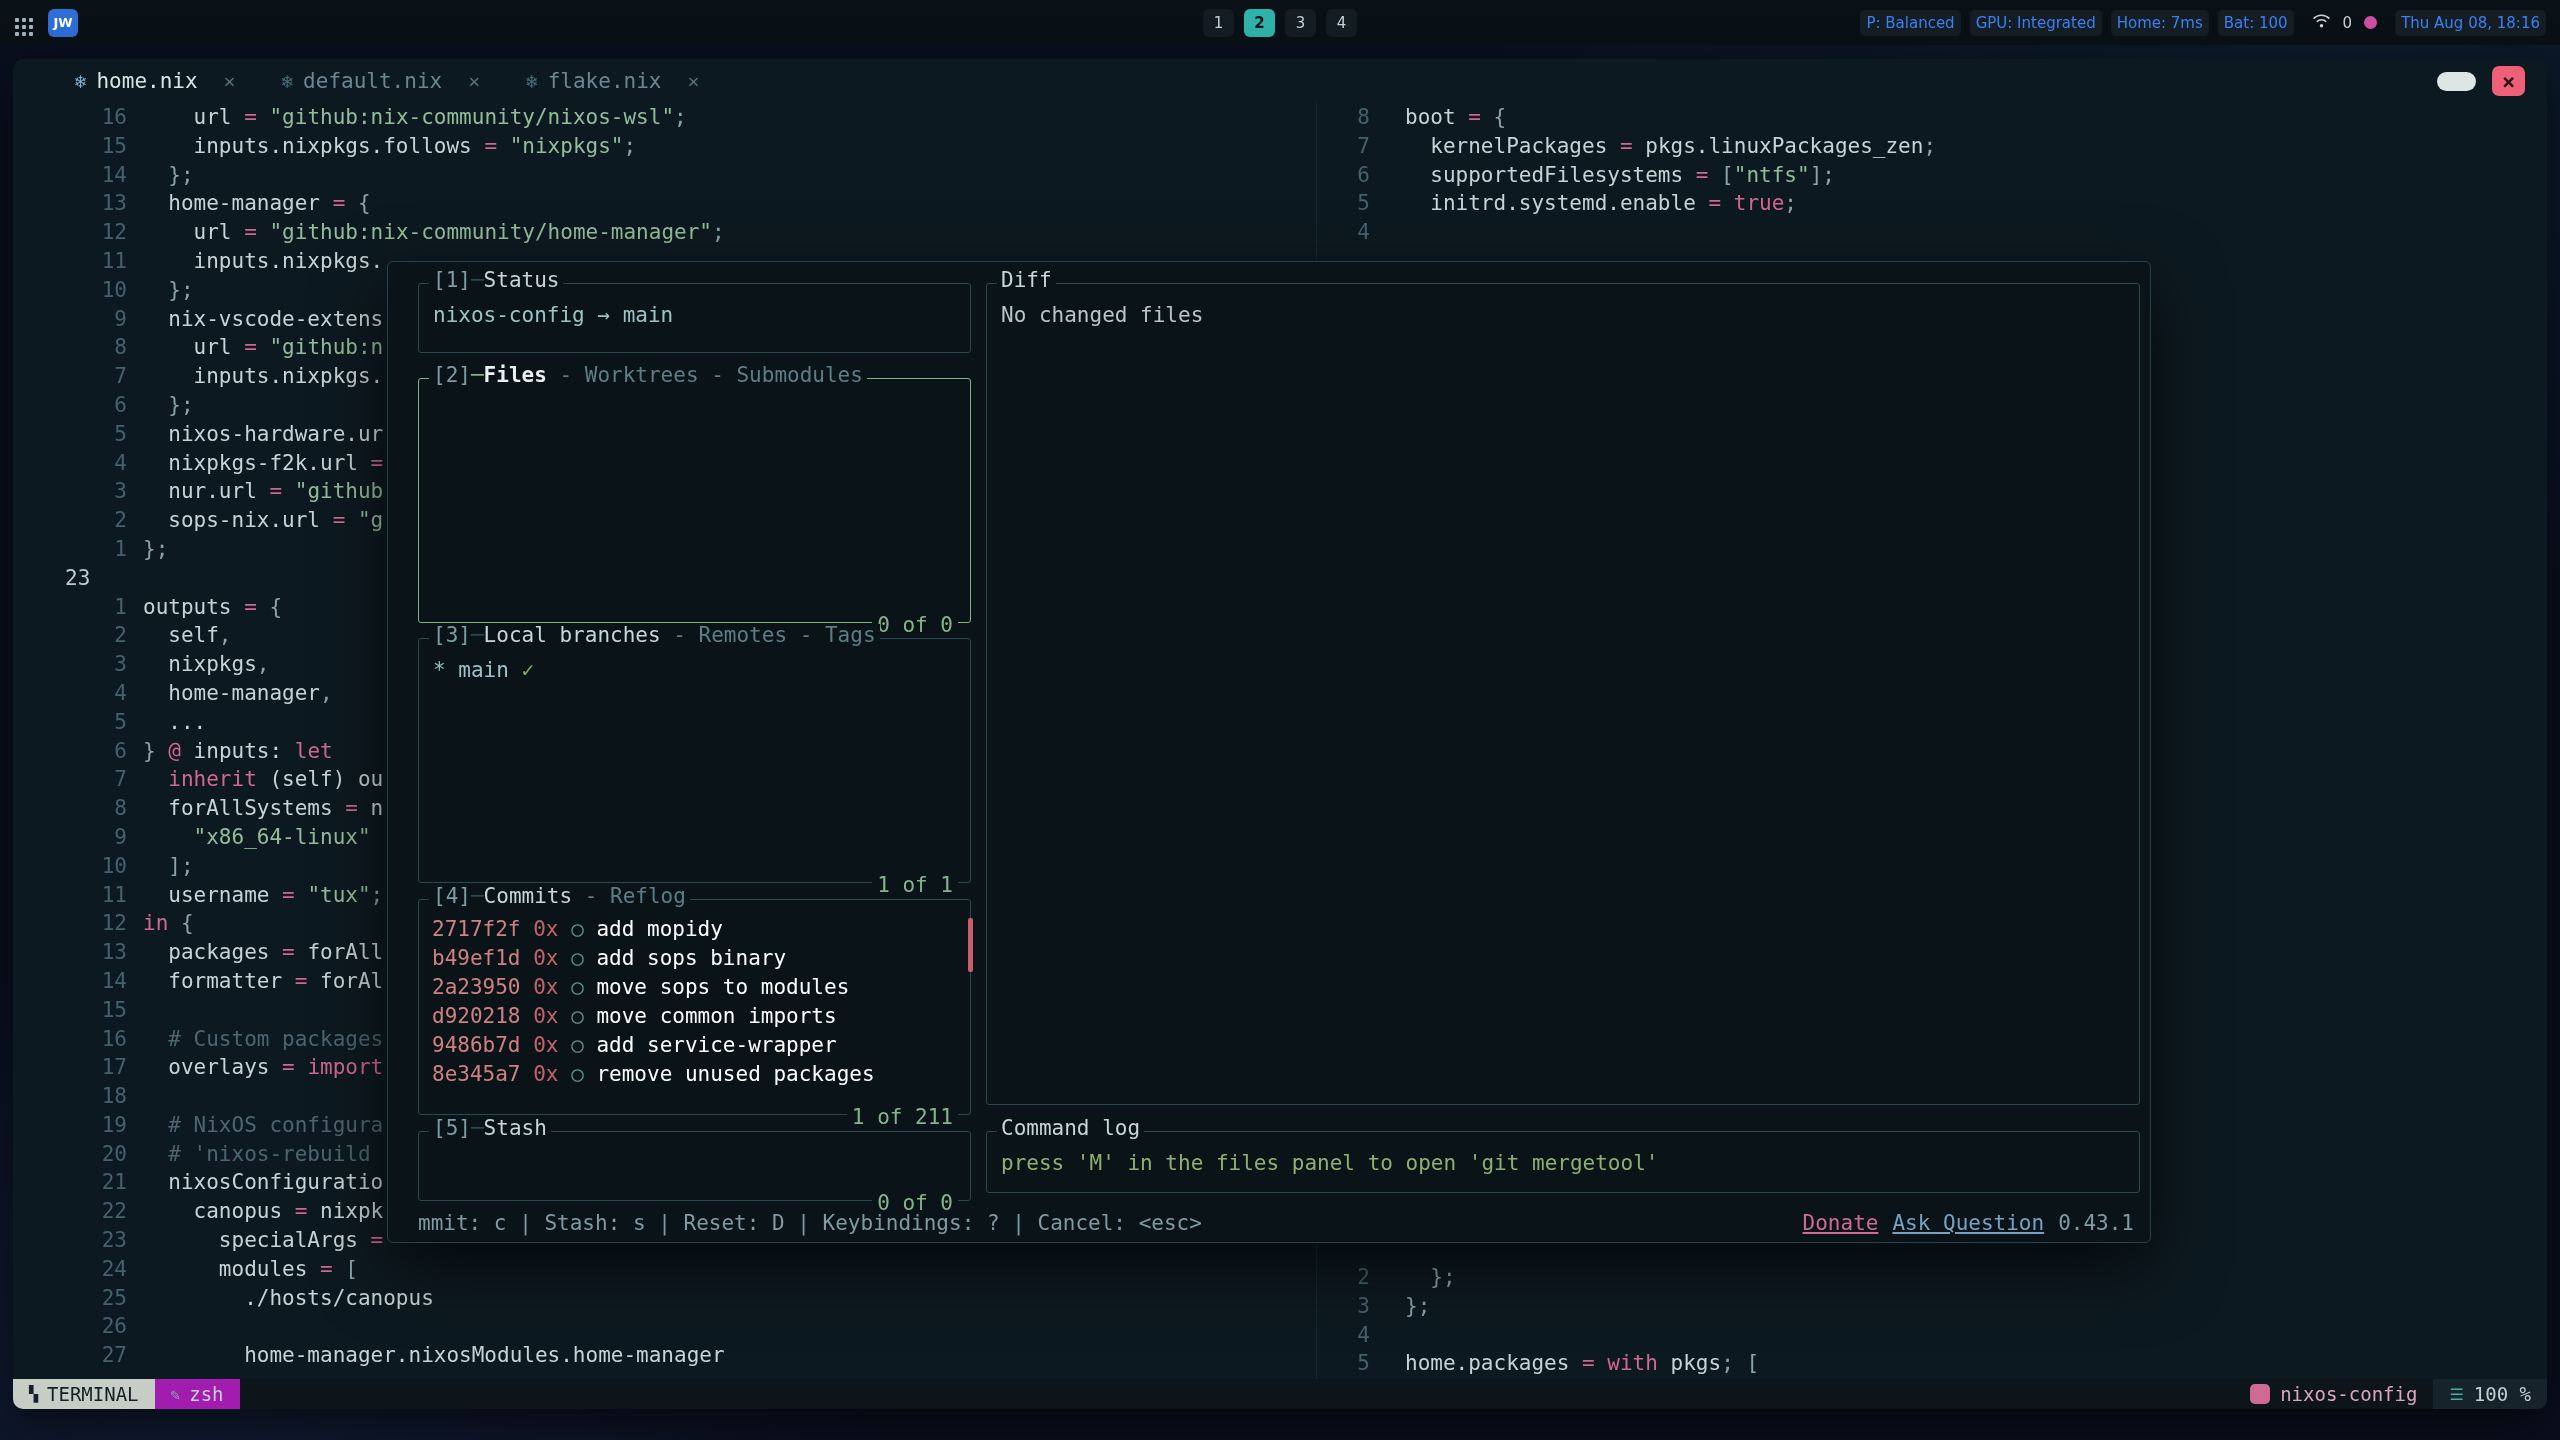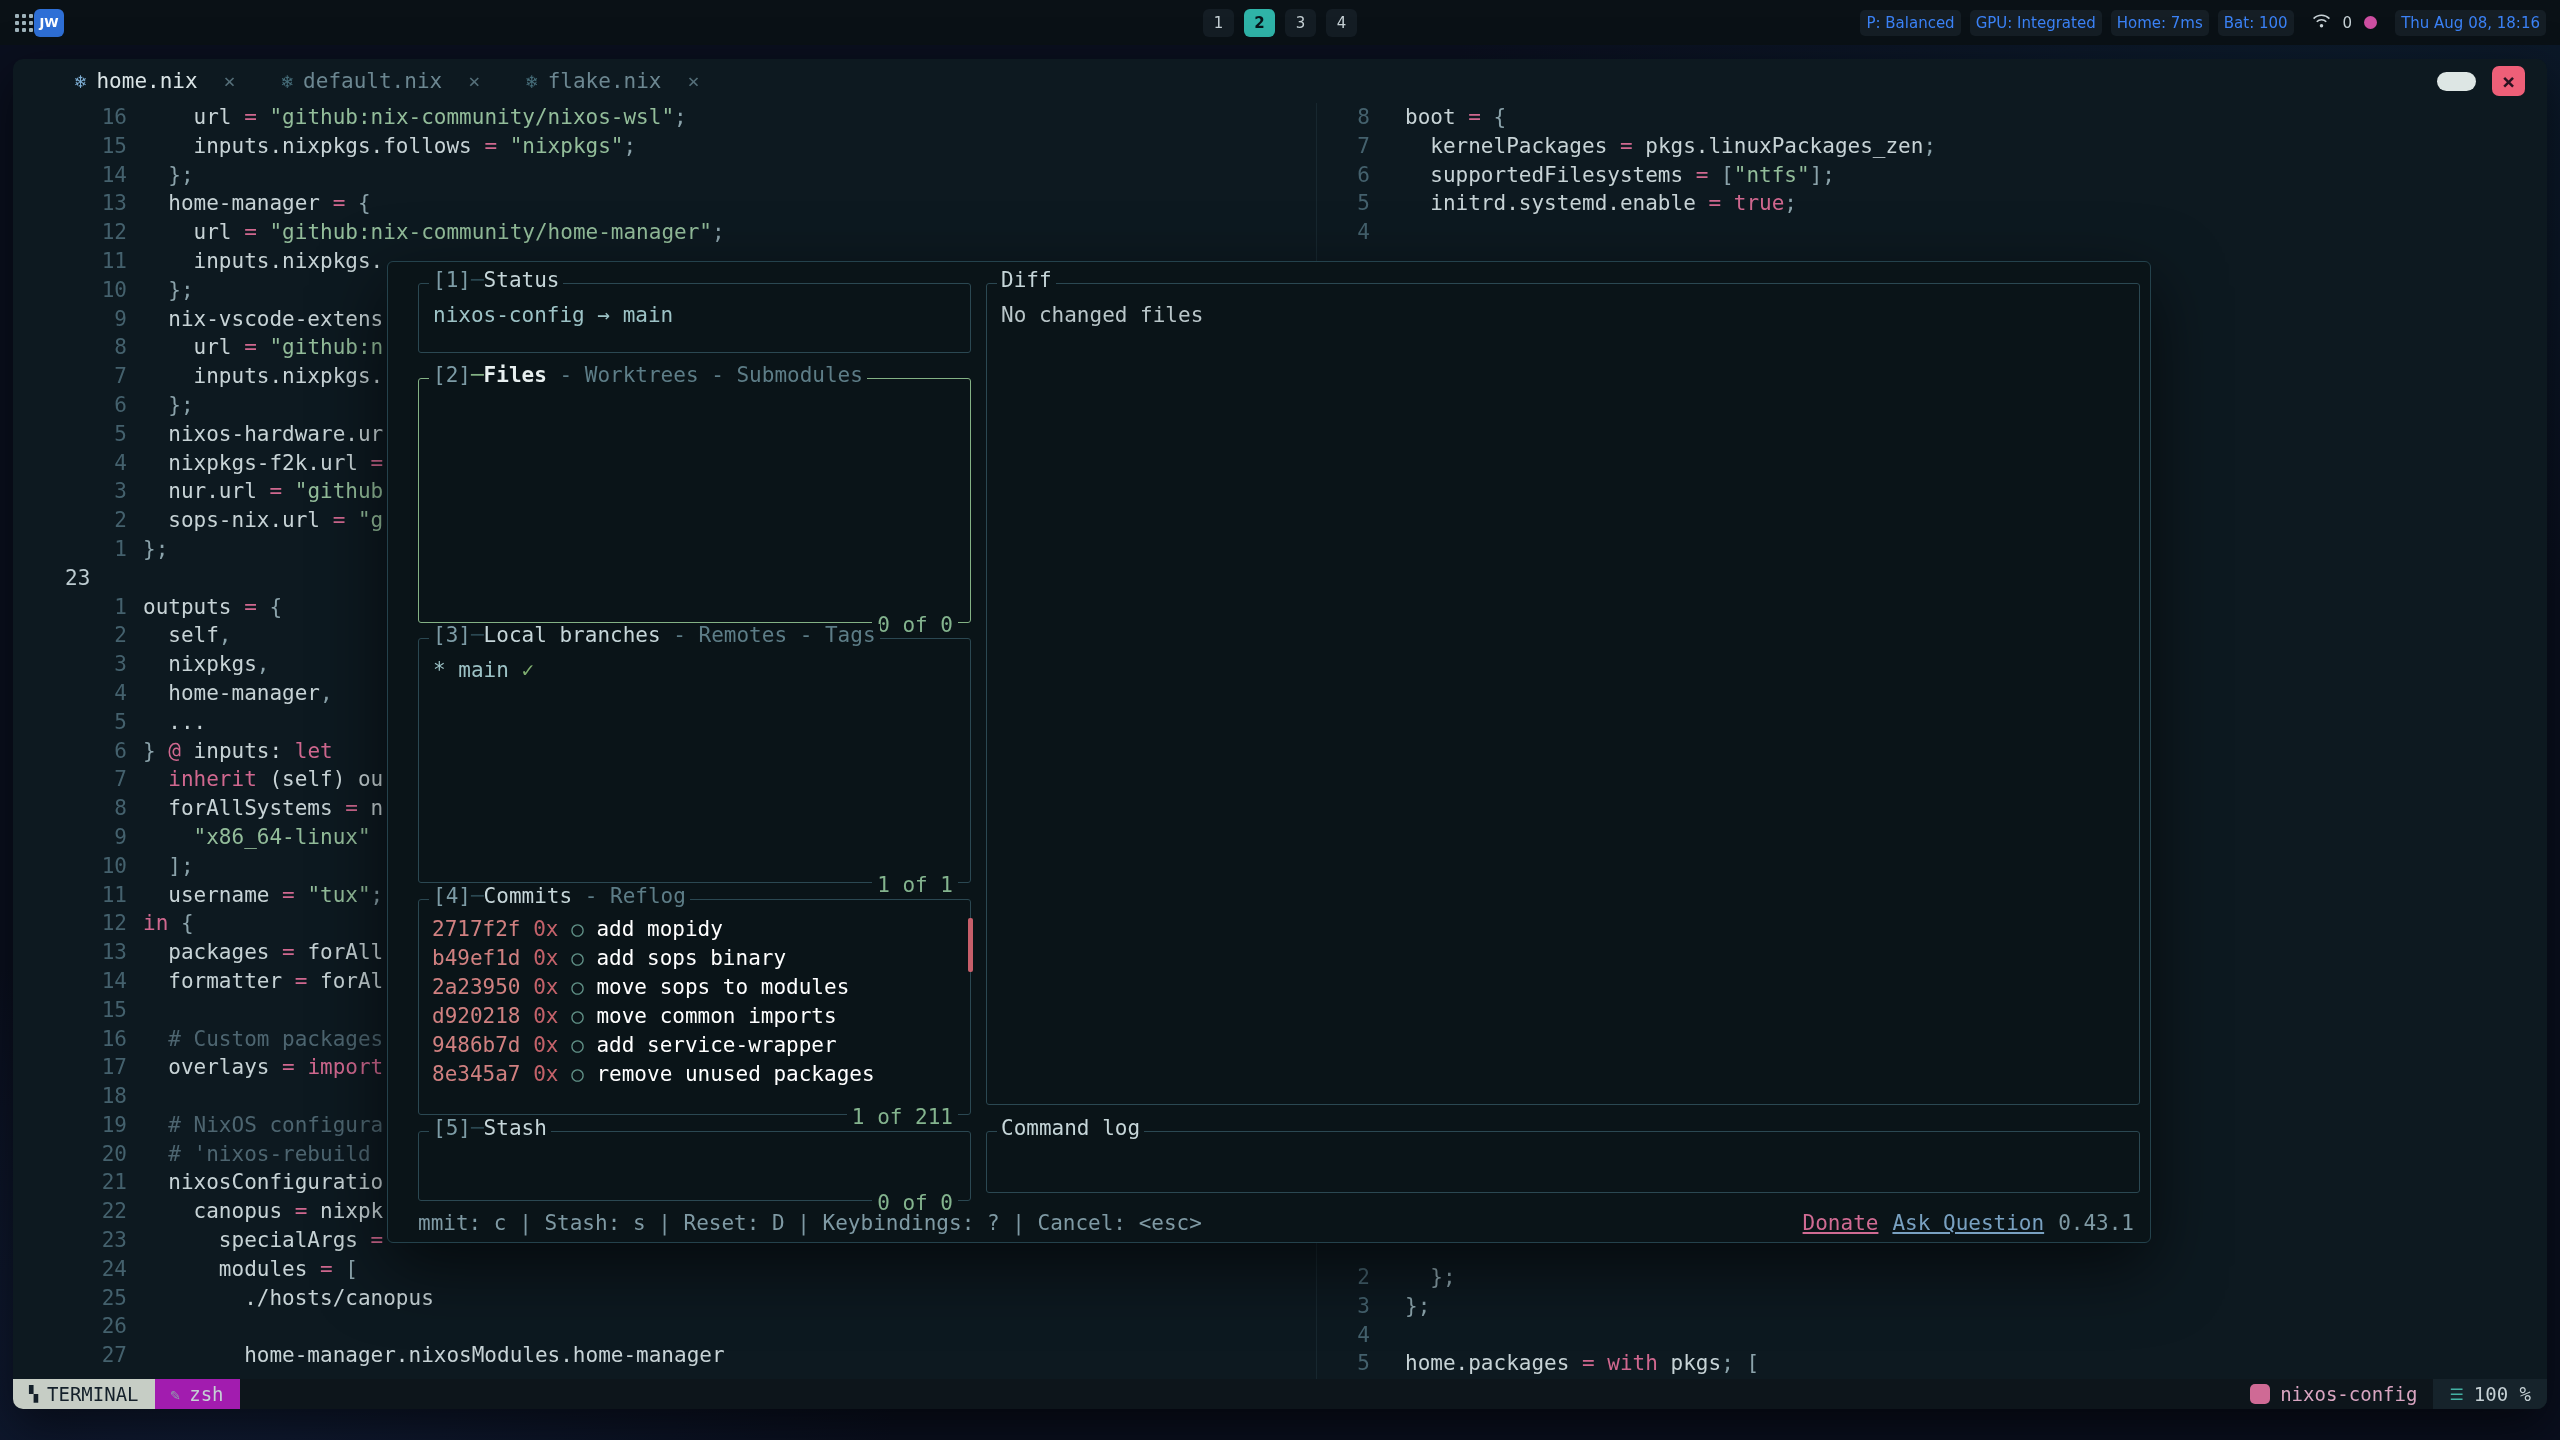--- a/index.html
+++ b/index.html
@@ -9,21 +9,21 @@
     font-family:"DejaVu Sans Mono","DejaVu Sans",monospace;
     background:
       radial-gradient(1000px 600px at 8% 95%, rgba(32,60,110,.28), transparent 70%),
       radial-gradient(1300px 700px at 92% 8%, rgba(18,70,92,.22), transparent 70%),
       #0a0f1e;
   }
   
   #topbar{position:absolute;left:0;top:0;width:100%;height:45px;background:#0a1116;
     display:flex;align-items:center;padding:0 14px;
     font-family:"DejaVu Sans","Liberation Sans",sans-serif}
-  .tb-left{display:flex;align-items:center;}
+  .tb-left{display:flex;align-items:flex-end;gap:14px}
   .tb-icon{display:flex;align-items:center}
   .logo{width:30px;height:28px;border-radius:6px;background:#2e6fd6;color:#fff;
     font-size:13px;font-weight:bold;display:flex;align-items:center;justify-content:center}
   .ws-group{position:absolute;left:50%;top:50%;transform:translate(-50%,-50%);display:flex;gap:10px}
   .ws{min-width:31px;height:28px;border-radius:6px;background:#141d24;color:#c6d1d5;
     display:flex;align-items:center;justify-content:center;font-size:15px;padding:0 8px}
   .ws.active{background:#2fb3a8;color:#07141a;font-weight:bold}
   .tb-right{margin-left:auto;display:flex;align-items:center;gap:14px}
   .chips{display:flex;gap:9px}
   .chip{background:#151e25;border-radius:5px;padding:4px 6px;font-size:15px;color:#3b82f6;white-space:pre}
@@ -296,20 +296,21 @@
       <span class="lg-count">0 of 0</span>
     </div>
 
     <div class="lg-panel" id="lg-diff">
       <span class="lg-title"><span class="t-name">Diff</span></span>
       <div class="lg-content">No changed files</div>
     </div>
 
     <div class="lg-panel" id="lg-cmdlog">
       <span class="lg-title"><span class="t-name">Command log</span></span>
+      <div class="lg-content c-green">press 'M' in the files panel to open 'git mergetool'</div>
     </div>
 
     <div class="lg-opts">mmit: c | Stash: s | Reset: D | Keybindings: ? | Cancel: &lt;esc&gt;</div>
     <div class="lg-links">
       <span class="link-donate">Donate</span><span class="link-ask">Ask Question</span><span class="lg-version">0.43.1</span>
     </div>
   </div>
 
   <div id="statusline">
     <div class="seg seg-mode">

